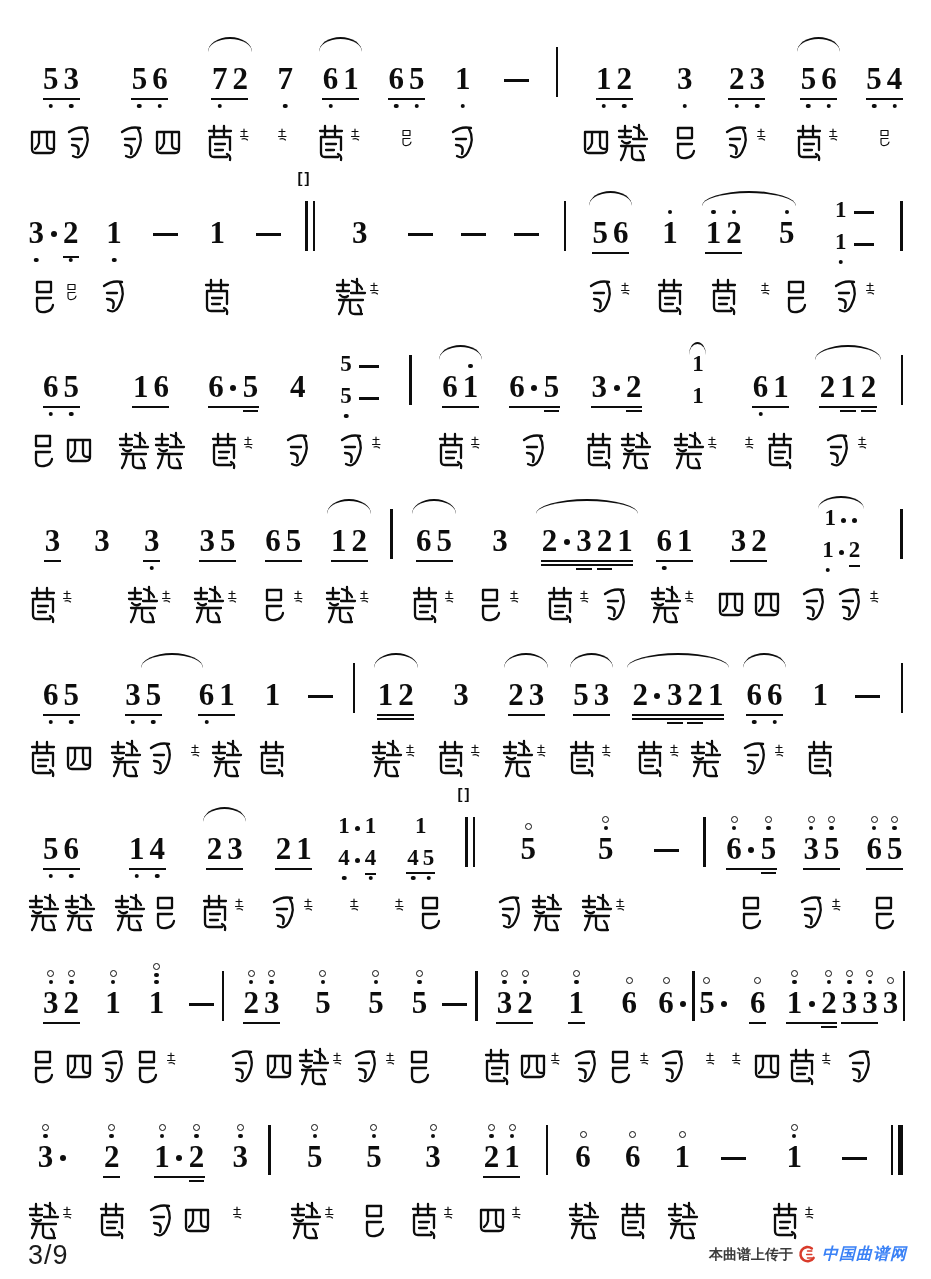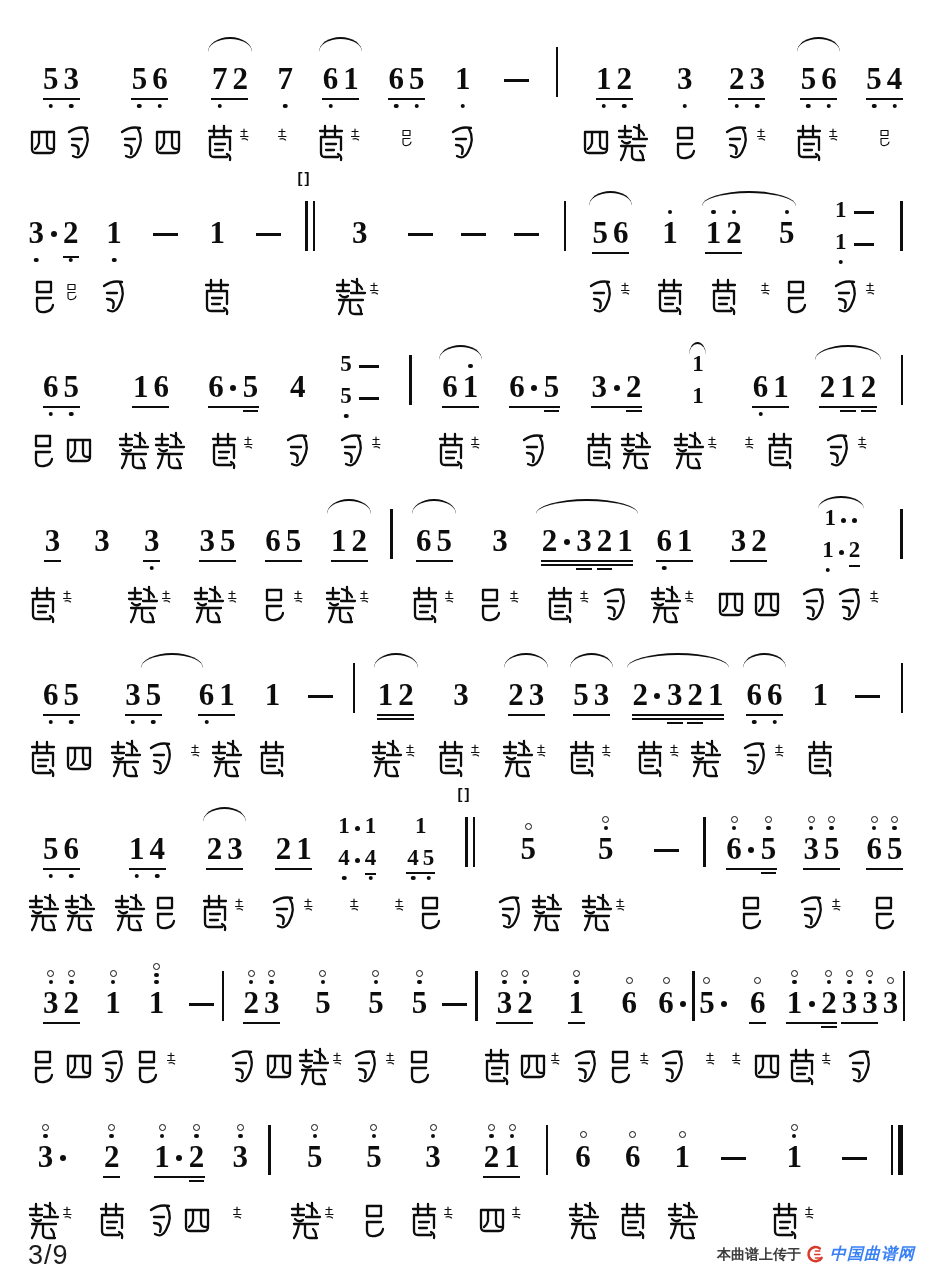--- a/index.html
+++ b/index.html
@@ -44,21 +44,21 @@
   .barline{width:2.4px;height:50px;background:#0d0d0d;}
   .barline.thick{width:4.5px;}
   .seclabel{position:absolute;bottom:78px;left:-6px;display:flex;align-items:center;gap:1px;
     font-family:"Liberation Sans",sans-serif;font-size:15px;font-weight:700;white-space:nowrap;}
   .seclabel svg{display:block;}
 
   .tg{display:block;}
   .tg.big{width:34px;height:42px;}
   .tg.sm{width:17px;height:20px;margin-bottom:16px;}
 
-  .footer{position:absolute;left:0;right:0;bottom:0;height:46px;margin-top:34px;}
+  .footer{position:absolute;left:0;right:8px;bottom:0;height:46px;margin-top:34px;}
   .pagenum{position:absolute;left:28px;bottom:8px;font-family:"Liberation Sans",sans-serif;
     font-size:27px;color:#1c1c1c;letter-spacing:1px;}
   .watermark{position:absolute;right:16px;bottom:14px;display:flex;align-items:center;gap:5px;text-align:right;}
   .wm-prefix{font-family:"Liberation Sans",sans-serif;font-size:14px;font-weight:700;}
   .wm-site{font-family:"Liberation Serif",serif;font-size:16px;font-weight:700;font-style:italic;letter-spacing:1px;}
 </style>
 </head>
 <body>
 
 <div class="page">

